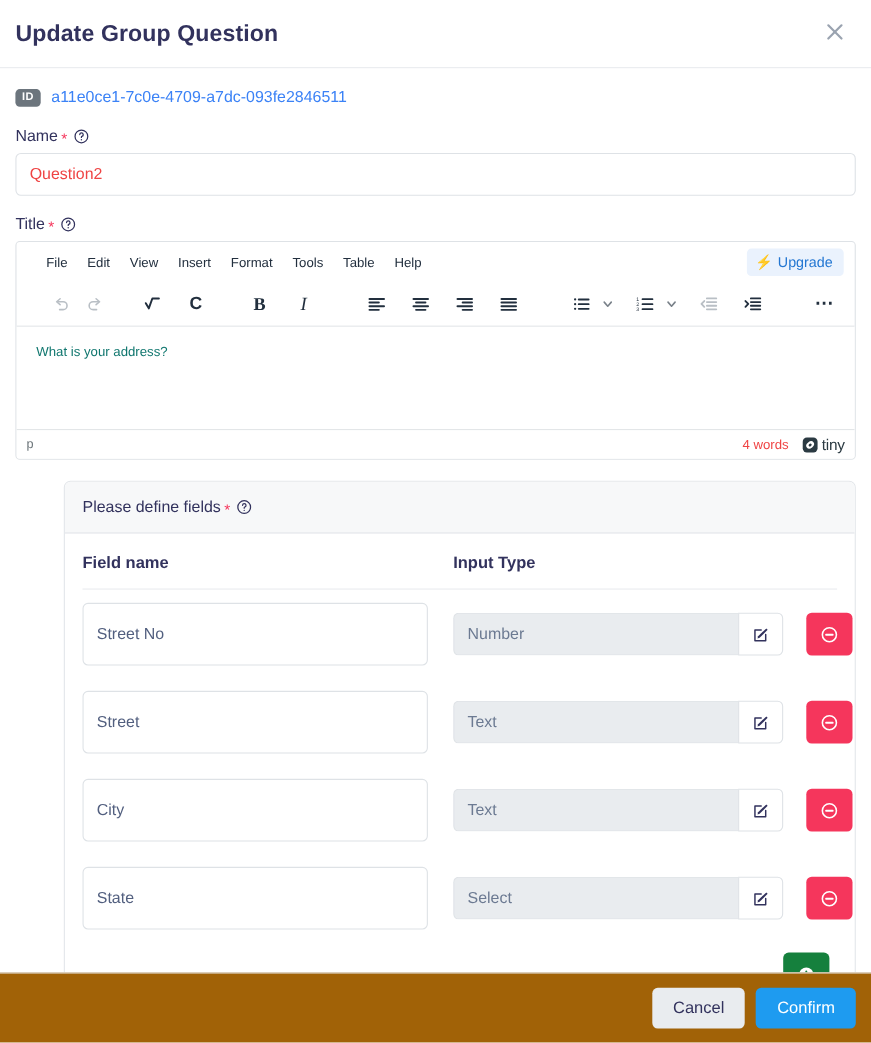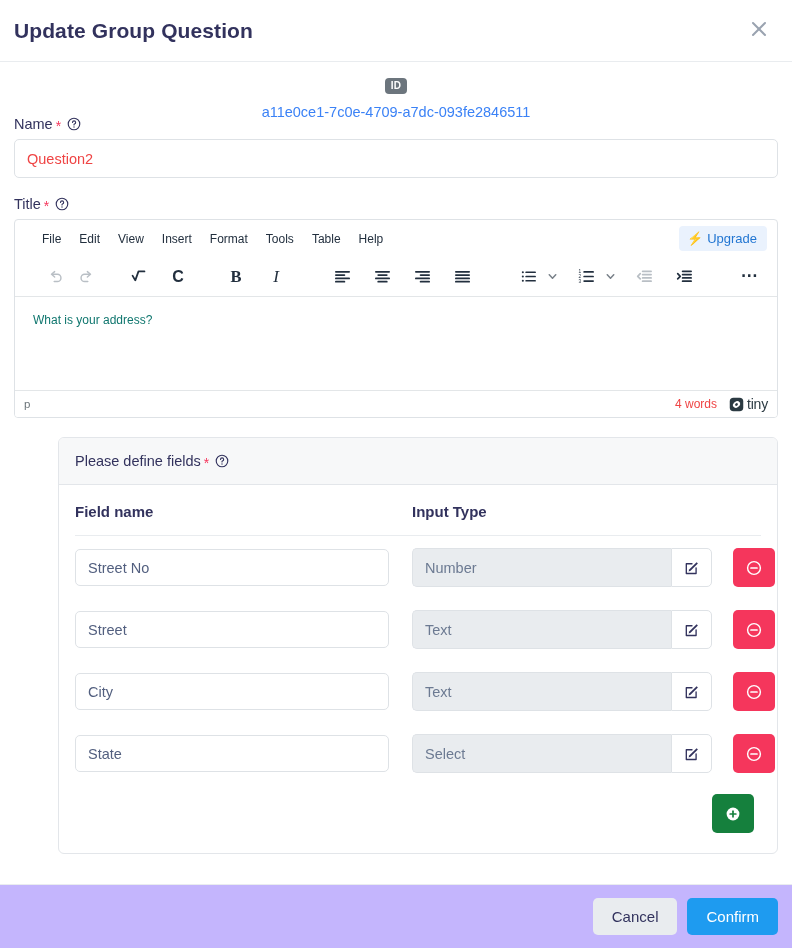--- a/index.html
+++ b/index.html
@@ -49,21 +49,20 @@
     padding: 16px 14px 10px 14px;
     overflow: hidden;
   }
 
   
   .id-row {
     display: flex; align-items: center;
     gap: 10px;
     margin: 0 0 16px 0;
     height: 22px;
-    flex-direction: column;
   }
   .id-badge {
     background: #6c757d;
     color: #fff;
     font-size: 10px;
     font-weight: bold;
     border-radius: 4px;
     padding: 3px 6px 3px 6px;
     line-height: 1;
     letter-spacing: .3px;
@@ -226,21 +225,21 @@
   .grid-head .th {
     font-size: 15px; font-weight: bold; color: #32325d;
   }
 
   .grid-row {
     display: flex; align-items: center;
     padding: 12px 0 11px 0;
   }
   .row-input {
     width: 100%;
-    height: 37px;
+    height: 57px;
     border: 1px solid #dee2e6;
     border-radius: 5px;
     padding: 0 12px;
     font-size: 14.5px;
     color: #525f7f;
     background: #fff;
     font-family: "Liberation Sans", sans-serif;
     outline: none;
   }
   .row-input::placeholder { color: #8898aa; }
@@ -293,21 +292,21 @@
   }
   .add-spacer { width: 637px; flex: 0 0 637px; }
 
   
   .modal-footer {
     flex: 0 0 auto;
     border-top: 1px solid #e9ecef;
     padding: 13px 14px;
     display: flex; justify-content: flex-end; align-items: center;
     gap: 10px;
-    background: #c4b5fd;
+    background: #a16207;
   }
   .btn {
     border: none; border-radius: 5px;
     font-size: 15px;
     padding: 10px 19px;
     cursor: pointer;
     font-family: "Liberation Sans", sans-serif;
   }
   .btn-cancel { background: #e9ecef; color: #32325d; }
   .btn-confirm { background: #1e9bf0; color: #fff; }

